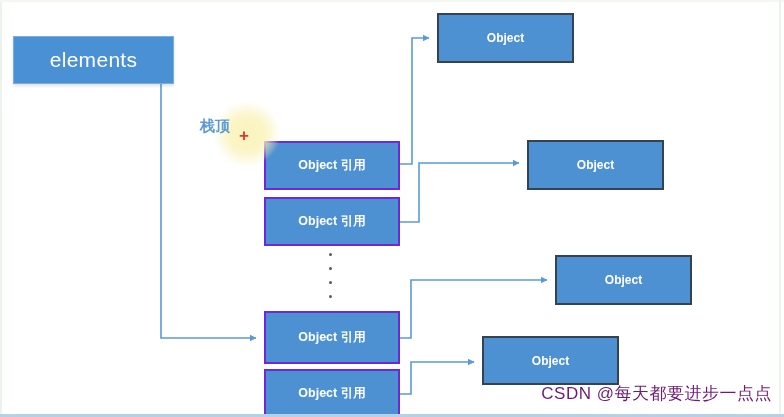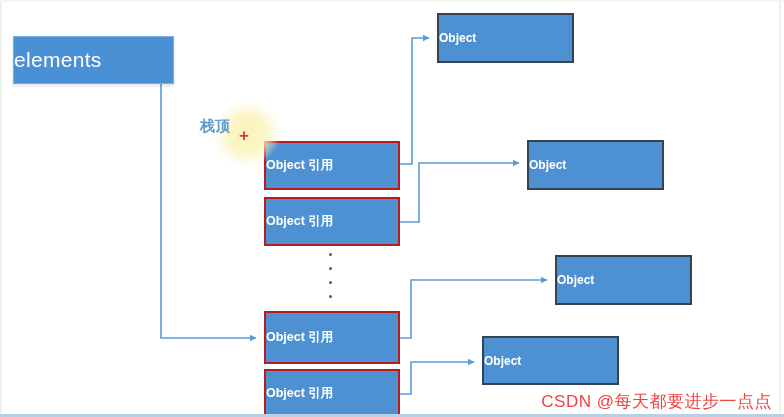--- a/index.html
+++ b/index.html
@@ -17,35 +17,35 @@
   .edge-bottom{position:absolute;left:0;bottom:0;width:100%;height:3px;background:#b5d0e7;z-index:6;}
 
   
   .connectors{position:absolute;left:0;top:0;z-index:1;}
   .connectors polyline{fill:none;stroke:#5b9bd5;stroke-width:1.6px;}
 
   
   .box{
     position:absolute;
     box-sizing:border-box;
-    display:flex;align-items:center;
+    display:flex;align-items:center;justify-content:center;
     color:#ffffff;
     z-index:2;
   }
   .elements-box{
     left:13px;top:36px;width:161px;height:48px;
     background:#4a90d4;
     border:1px solid #79aede;
     box-shadow:0 2px 3px rgba(0,0,0,0.12);
     font-size:21px;letter-spacing:0.3px;
   }
   .stack-box{
     left:264px;width:136px;
     background:#4e91d2;
-    border:2px solid #b91c1c;
+    border:2px solid #6d28d9;
     font-size:12.5px;font-weight:600;
   }
   .stack-box.b1{top:141px;height:49px;}
   .stack-box.b2{top:197px;height:49px;}
   .stack-box.b3{top:311px;height:53px;}
   .stack-box.b4{top:369px;height:48px;}
   .object-box{
     width:137px;height:50px;
     background:#4e91d2;
     border:2px solid #35424f;
@@ -76,22 +76,22 @@
     filter:blur(1px);
     pointer-events:none;
   }
   .cursor-plus{
     position:absolute;left:239px;top:127px;z-index:4;
     color:#df3a2c;font-size:17px;font-weight:700;line-height:1;
   }
 
   
   .watermark{
-    position:absolute;right:12px;bottom:4px;z-index:7;
-    color:#ef4444;font-size:17px;letter-spacing:0.5px;
+    position:absolute;right:12px;bottom:12px;z-index:7;
+    color:#701a75;font-size:17px;letter-spacing:0.5px;
     white-space:nowrap;
   }
 </style>
 </head>
 <body>
 
 <div class="stage">
 
   <svg class="connectors" width="784" height="417" viewBox="0 0 784 417">
     <defs>

